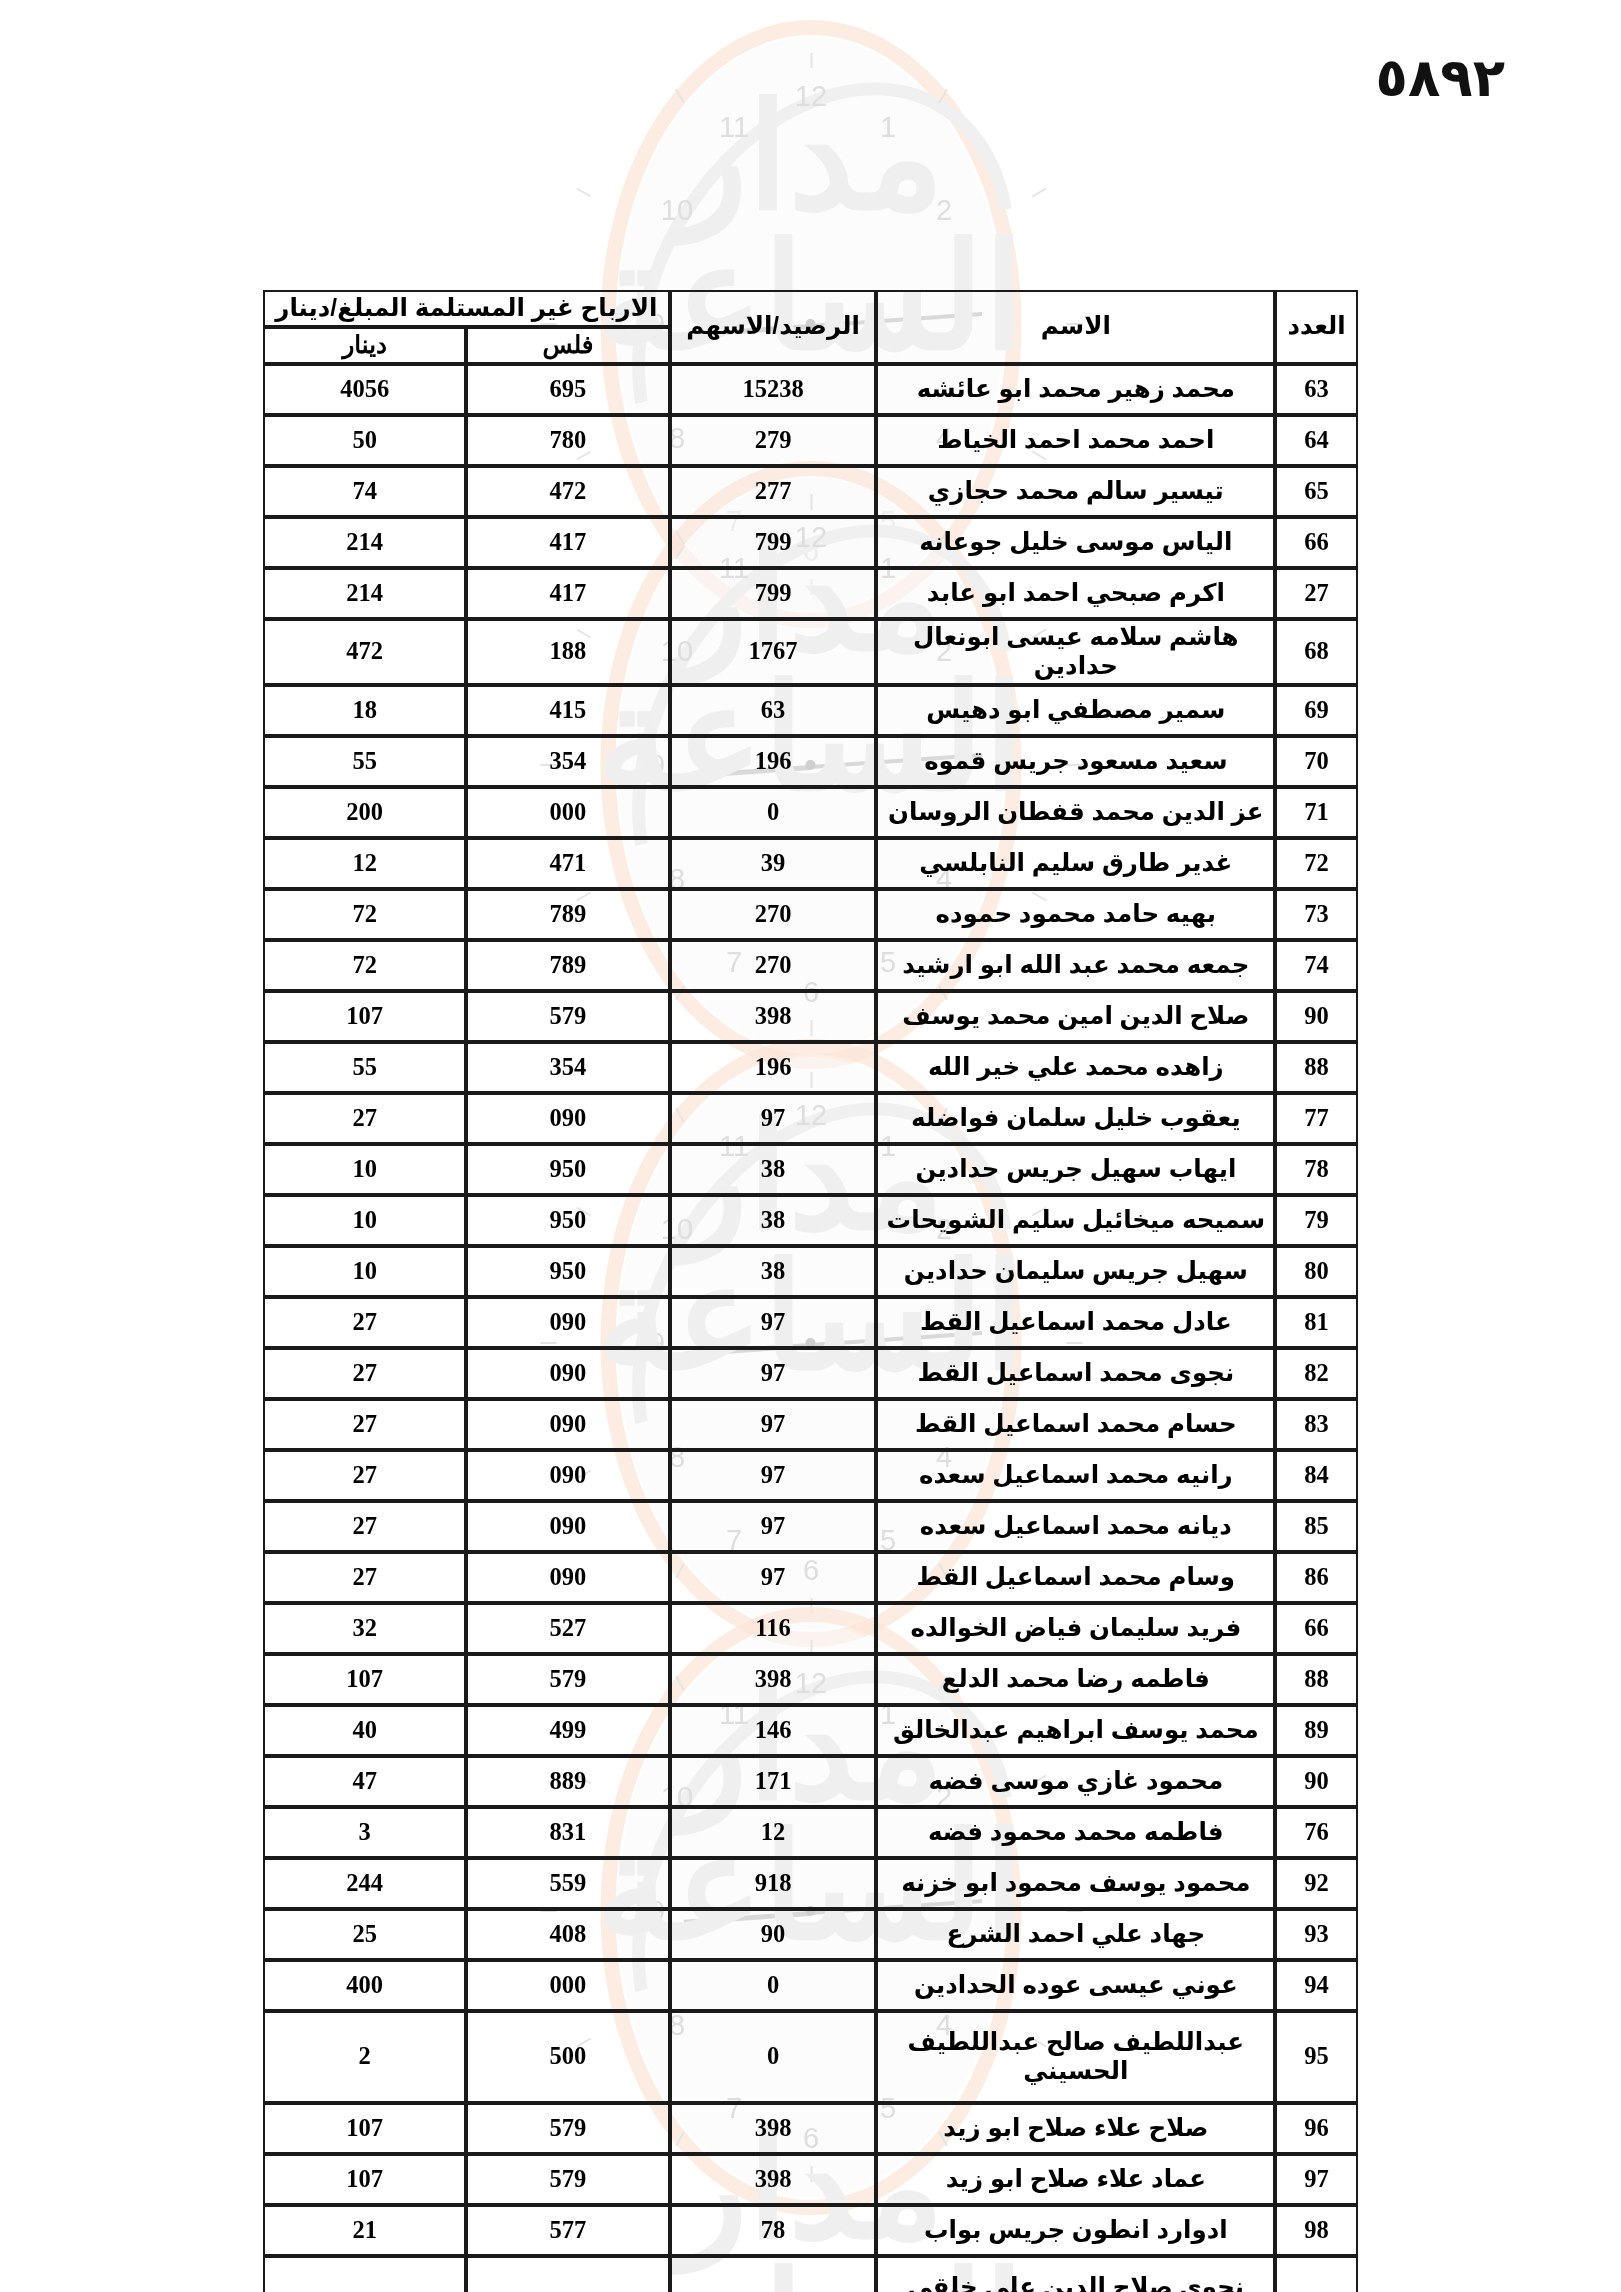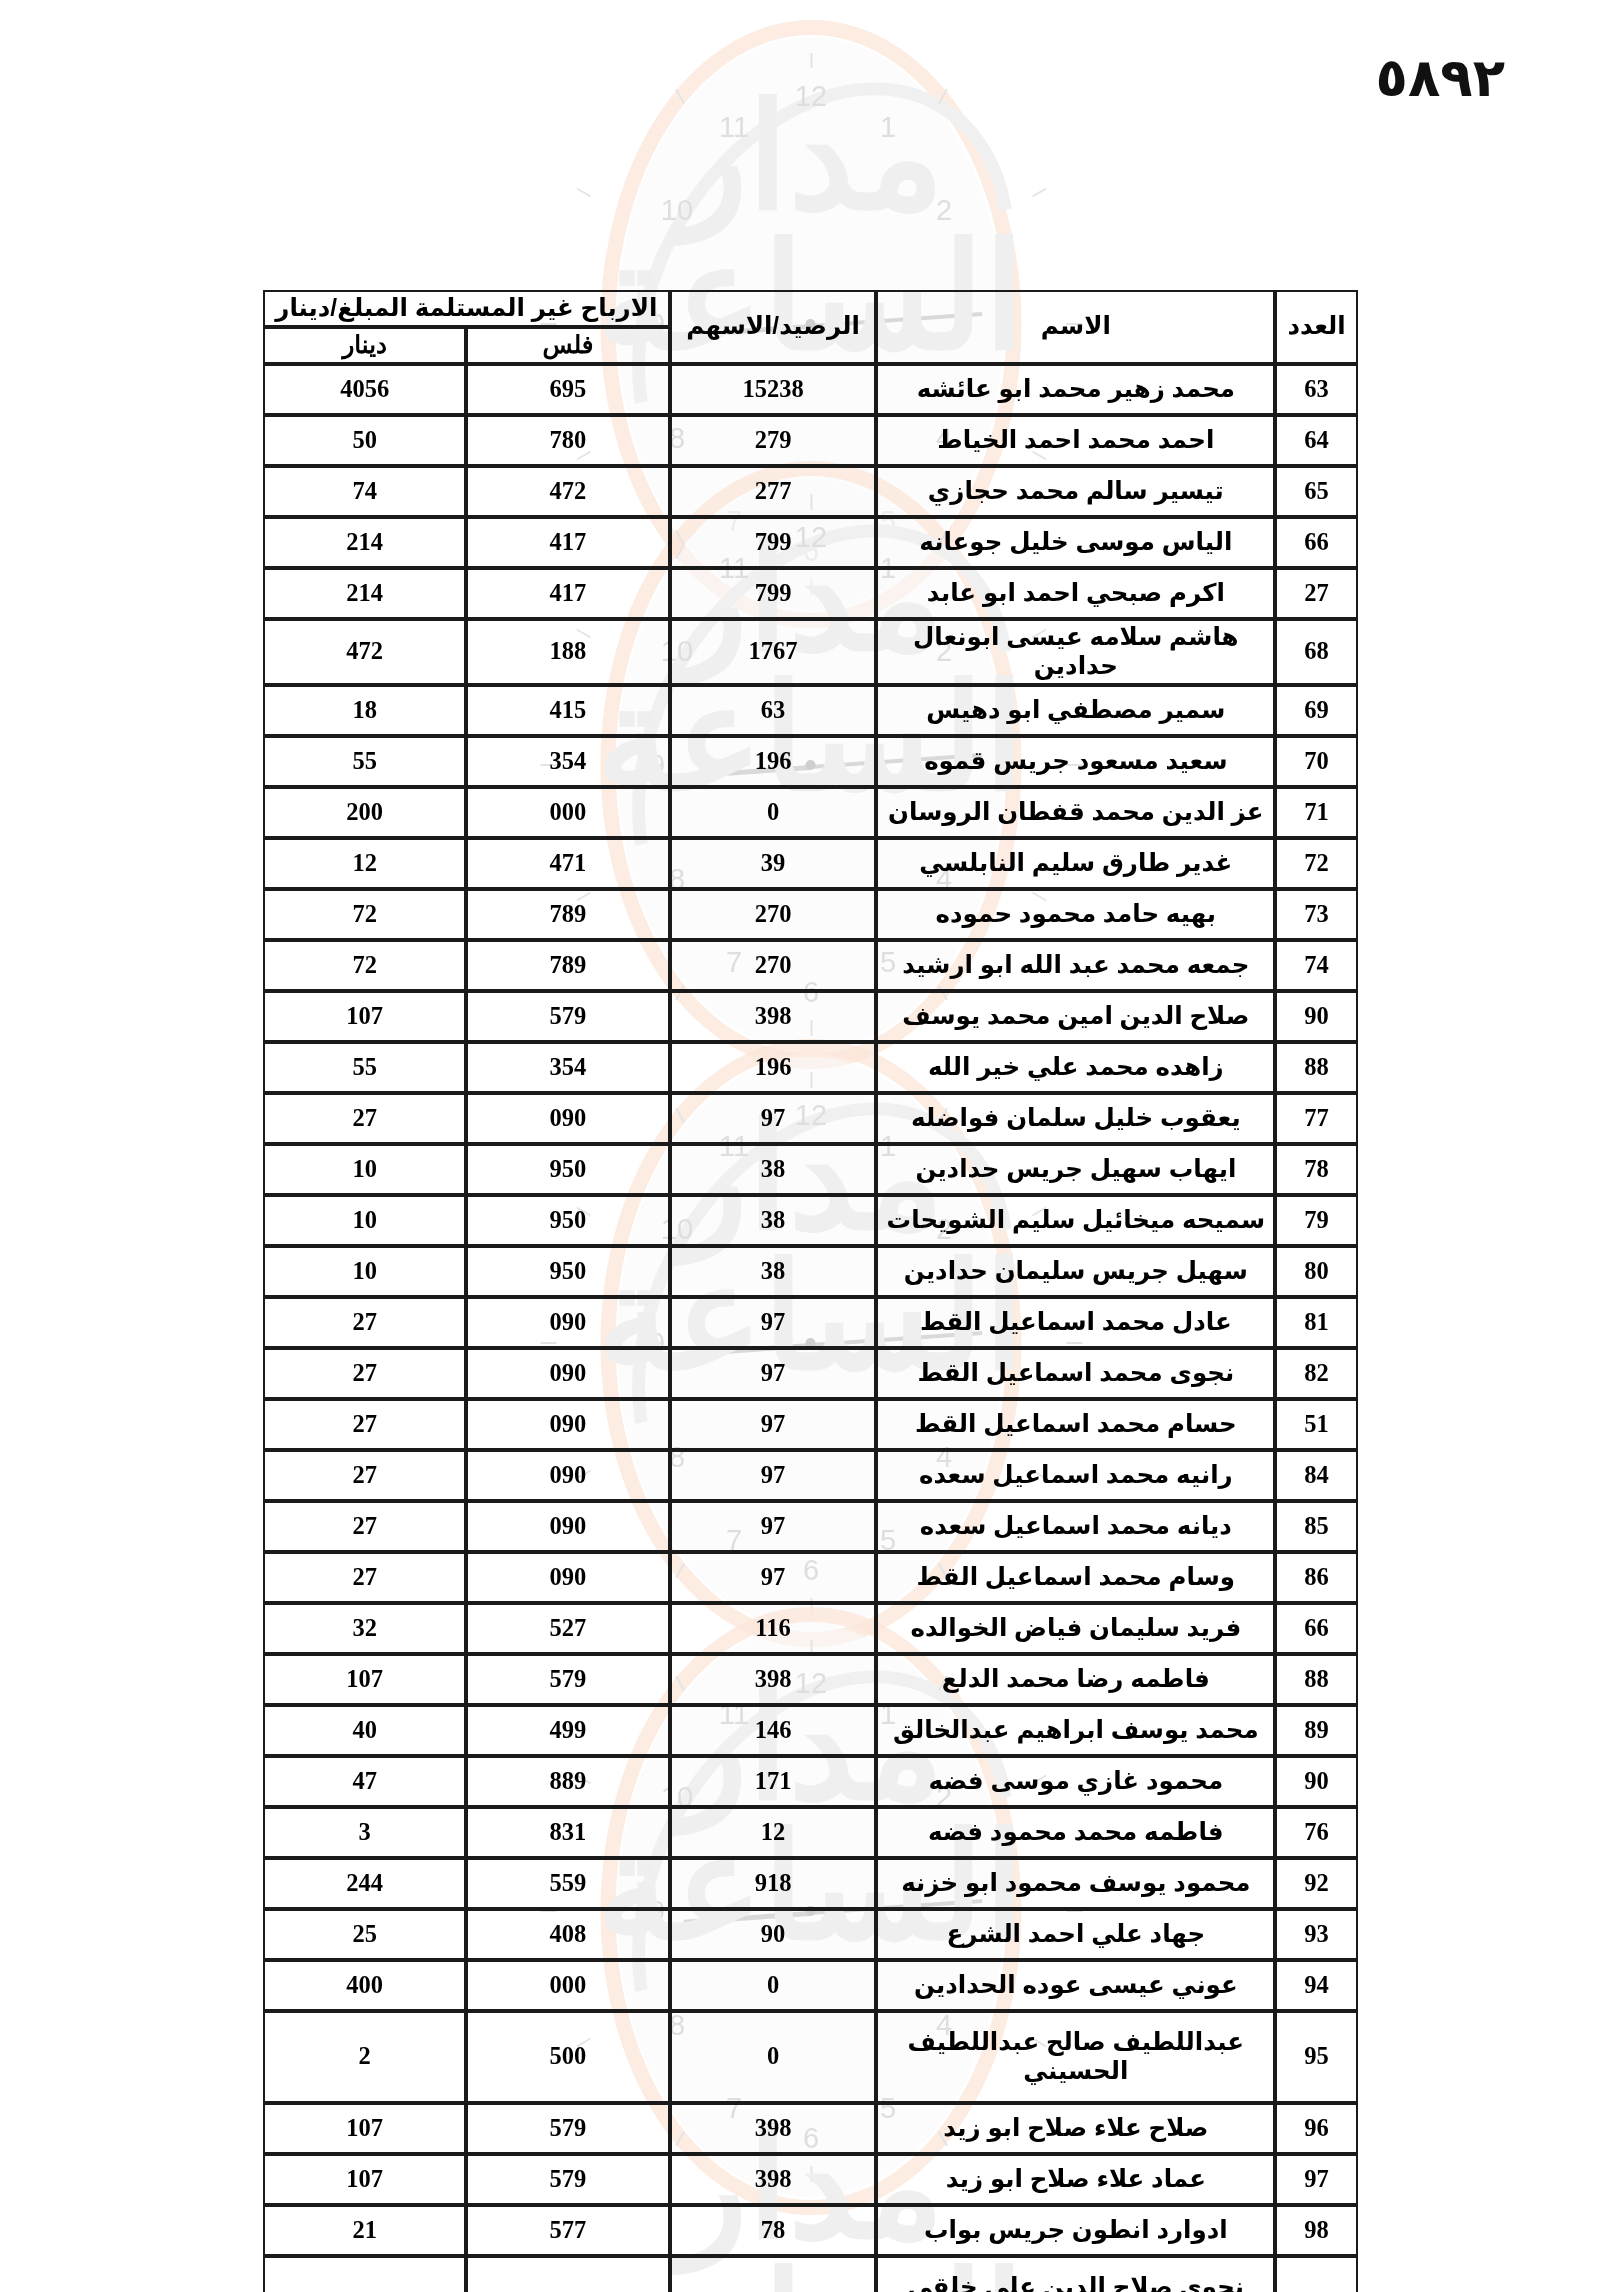--- a/index.html
+++ b/index.html
@@ -499,21 +499,21 @@
             <td class="c-dinar num">27</td>
           </tr>
           <tr class="data">
             <td class="c-count num">82</td>
             <td class="c-name">نجوى محمد اسماعيل القط</td>
             <td class="c-shares num">97</td>
             <td class="c-fils num">090</td>
             <td class="c-dinar num">27</td>
           </tr>
           <tr class="data">
-            <td class="c-count num">51</td>
+            <td class="c-count num">83</td>
             <td class="c-name">حسام محمد اسماعيل القط</td>
             <td class="c-shares num">97</td>
             <td class="c-fils num">090</td>
             <td class="c-dinar num">27</td>
           </tr>
           <tr class="data">
             <td class="c-count num">84</td>
             <td class="c-name">رانيه محمد اسماعيل سعده</td>
             <td class="c-shares num">97</td>
             <td class="c-fils num">090</td>

